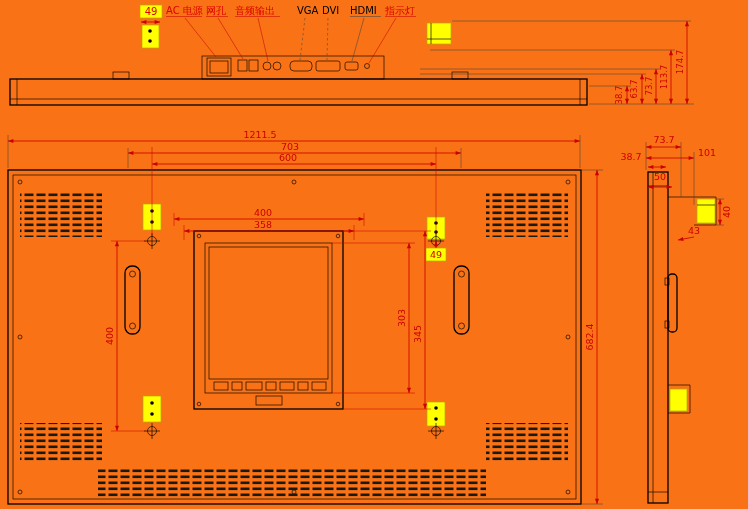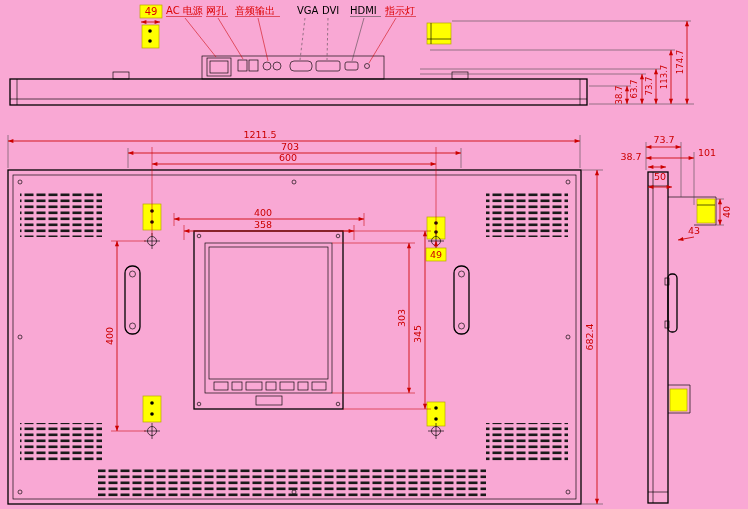--- a/index.html
+++ b/index.html
@@ -1,16 +1,16 @@
 <!DOCTYPE html>
 <html><head>
 <meta charset="utf-8">
 <style>
   html,body{margin:0;padding:0;background:#fff;}
-  .stage{position:relative;width:748px;height:509px;background:#f9a8d4;overflow:hidden;
+  .stage{position:relative;width:748px;height:509px;background:#f97316;overflow:hidden;
          font-family:"DejaVu Sans",sans-serif;}
   svg text{font-family:"DejaVu Sans","Liberation Sans",sans-serif;}
   .ol{fill:none;stroke:#000;stroke-width:1.3;}
   .th{fill:none;stroke:#000;stroke-width:0.65;}
   .dim{stroke:#cc0000;stroke-width:0.85;fill:none;}
   .ext{stroke:#cc0000;stroke-width:0.55;fill:none;}
   .extb{stroke:#444;stroke-width:0.55;fill:none;}
   .dash{stroke-dasharray:2.5 2.5;}
   .dt{fill:#cc0000;font-size:9.5px;}
   .dts{fill:#cc0000;font-size:8.5px;}

